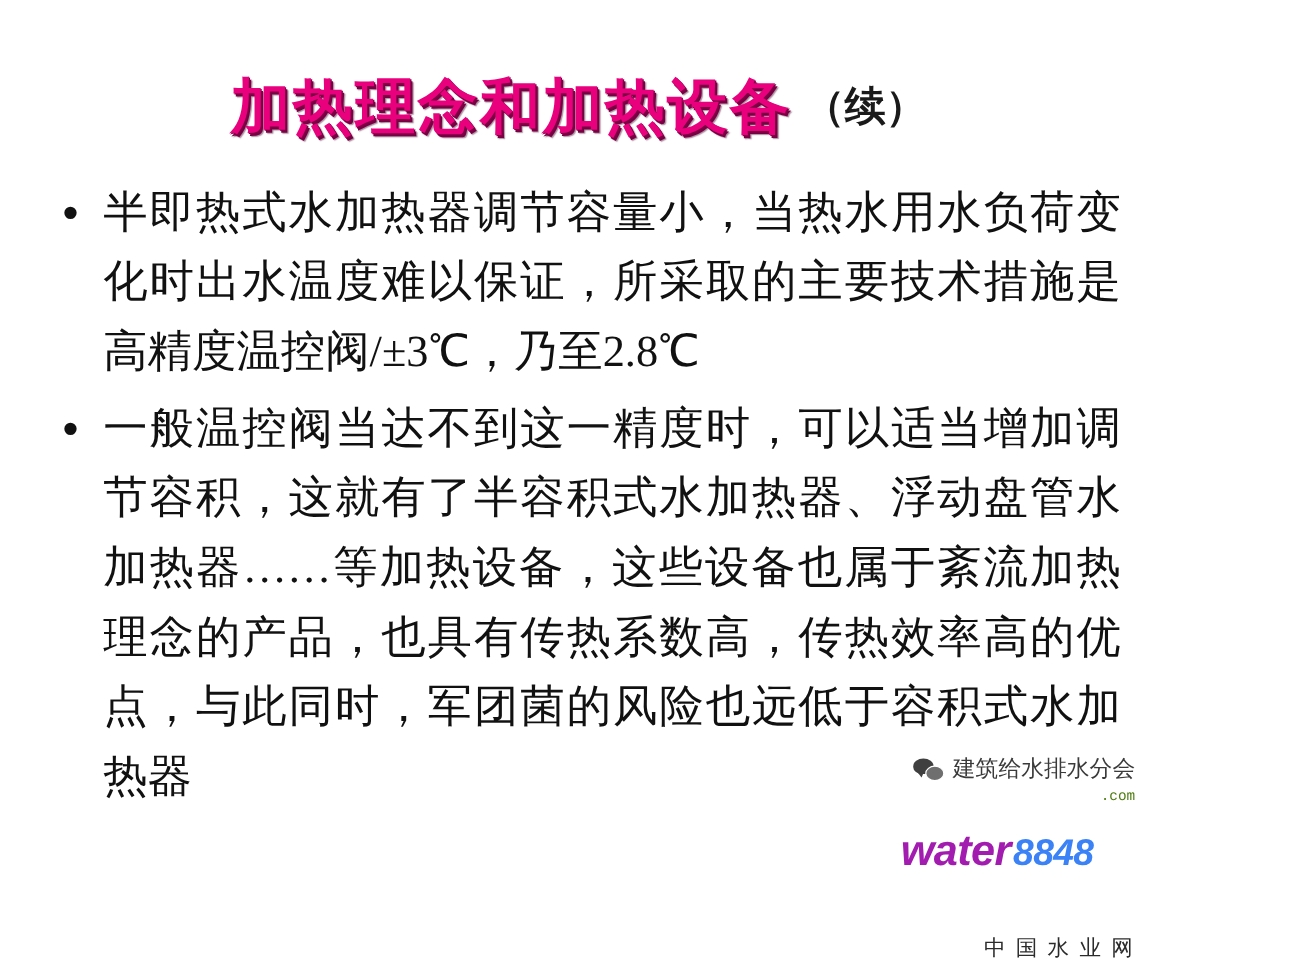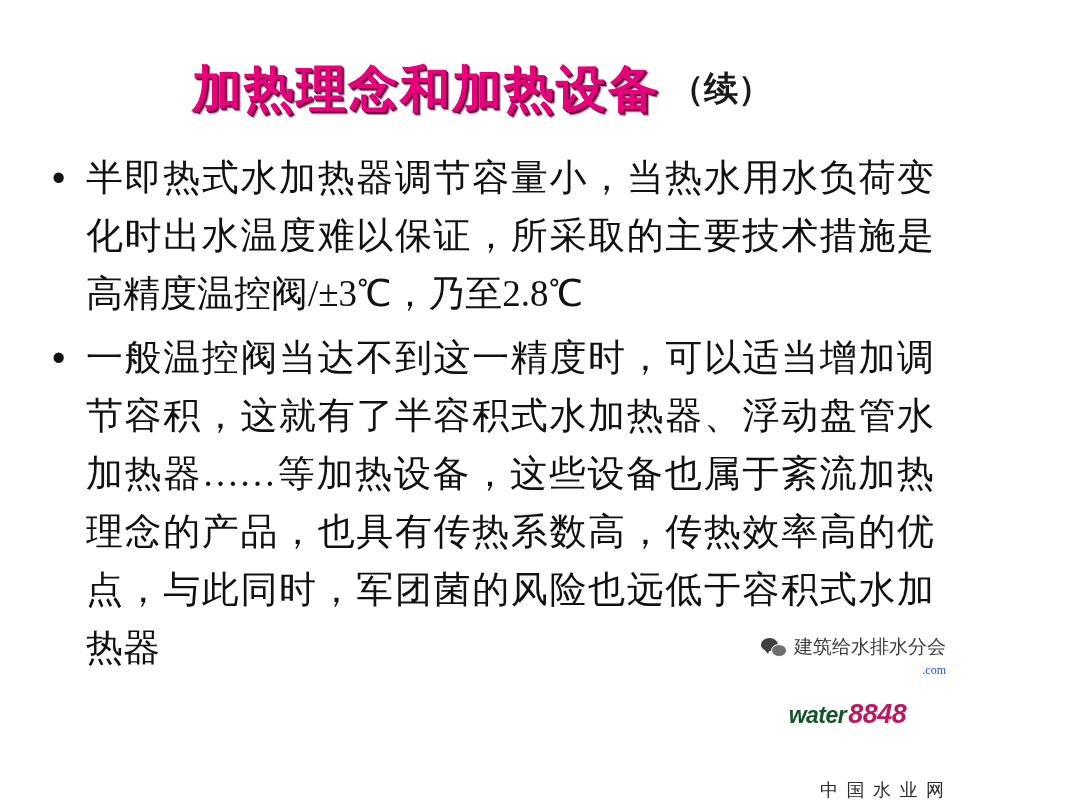--- a/index.html
+++ b/index.html
@@ -121,40 +121,40 @@
     color: #3a3a3a;
     font-family: "Liberation Serif", "DejaVu Serif", serif;
   }
   .footer-line2 {
     display: flex;
     align-items: baseline;
     gap: 2px;
   }
   .brand-water {
     font-family: "Liberation Sans", sans-serif;
-    font-size: 23px;
+    font-size: 36px;
     font-weight: bold;
     font-style: italic;
-    color: #14532d;
+    color: #a21caf;
     letter-spacing: -0.5px;
   }
   .brand-num {
     font-family: "Liberation Sans", sans-serif;
-    font-size: 27px;
+    font-size: 31px;
     font-weight: bold;
     font-style: italic;
-    color: #be185d;
+    color: #3b82f6;
     letter-spacing: -0.5px;
     margin-top: 36px;
   }
   .brand-com {
-    font-family: Liberation Serif, serif;
+    font-family: Liberation Mono, monospace;
     font-size: 12px;
-    color: #1d4ed8;
-    margin-left: 14px;
+    color: #4d7c0f;
+    margin-left: 4px;
     align-self: flex-start;
   }
   .footer-line3 {
     font-size: 18px;
     color: #2b2b2b;
     letter-spacing: 2px;
     font-family: "Liberation Serif", "DejaVu Serif", serif;
     margin-top: 45px;
   }
 </style>

